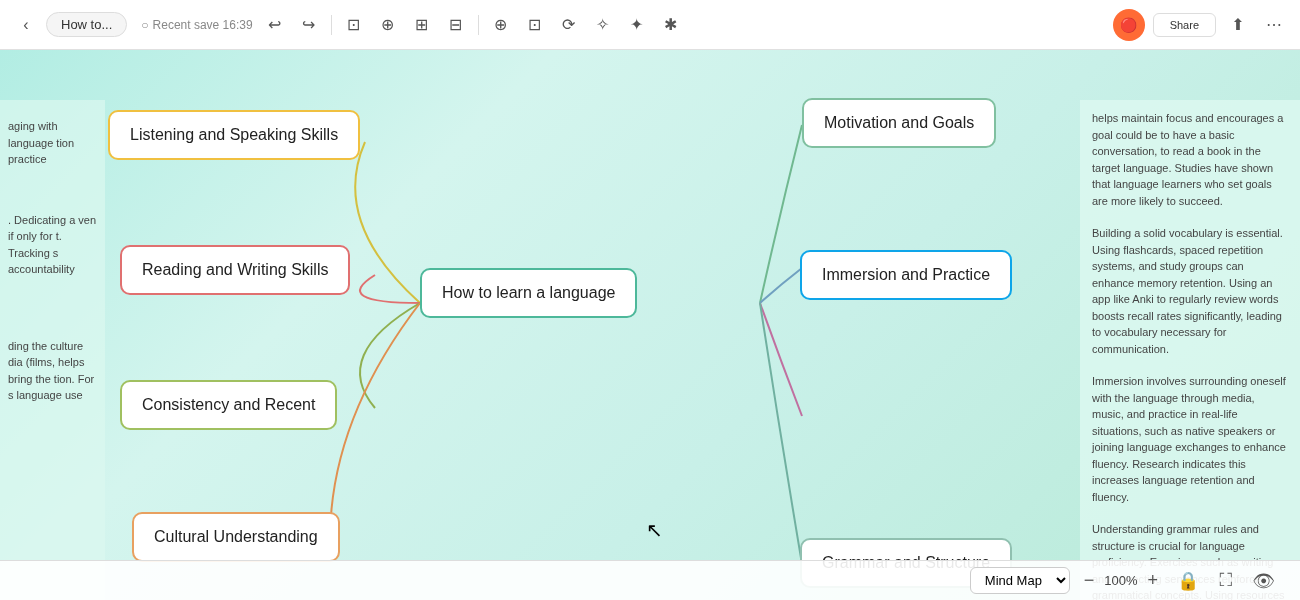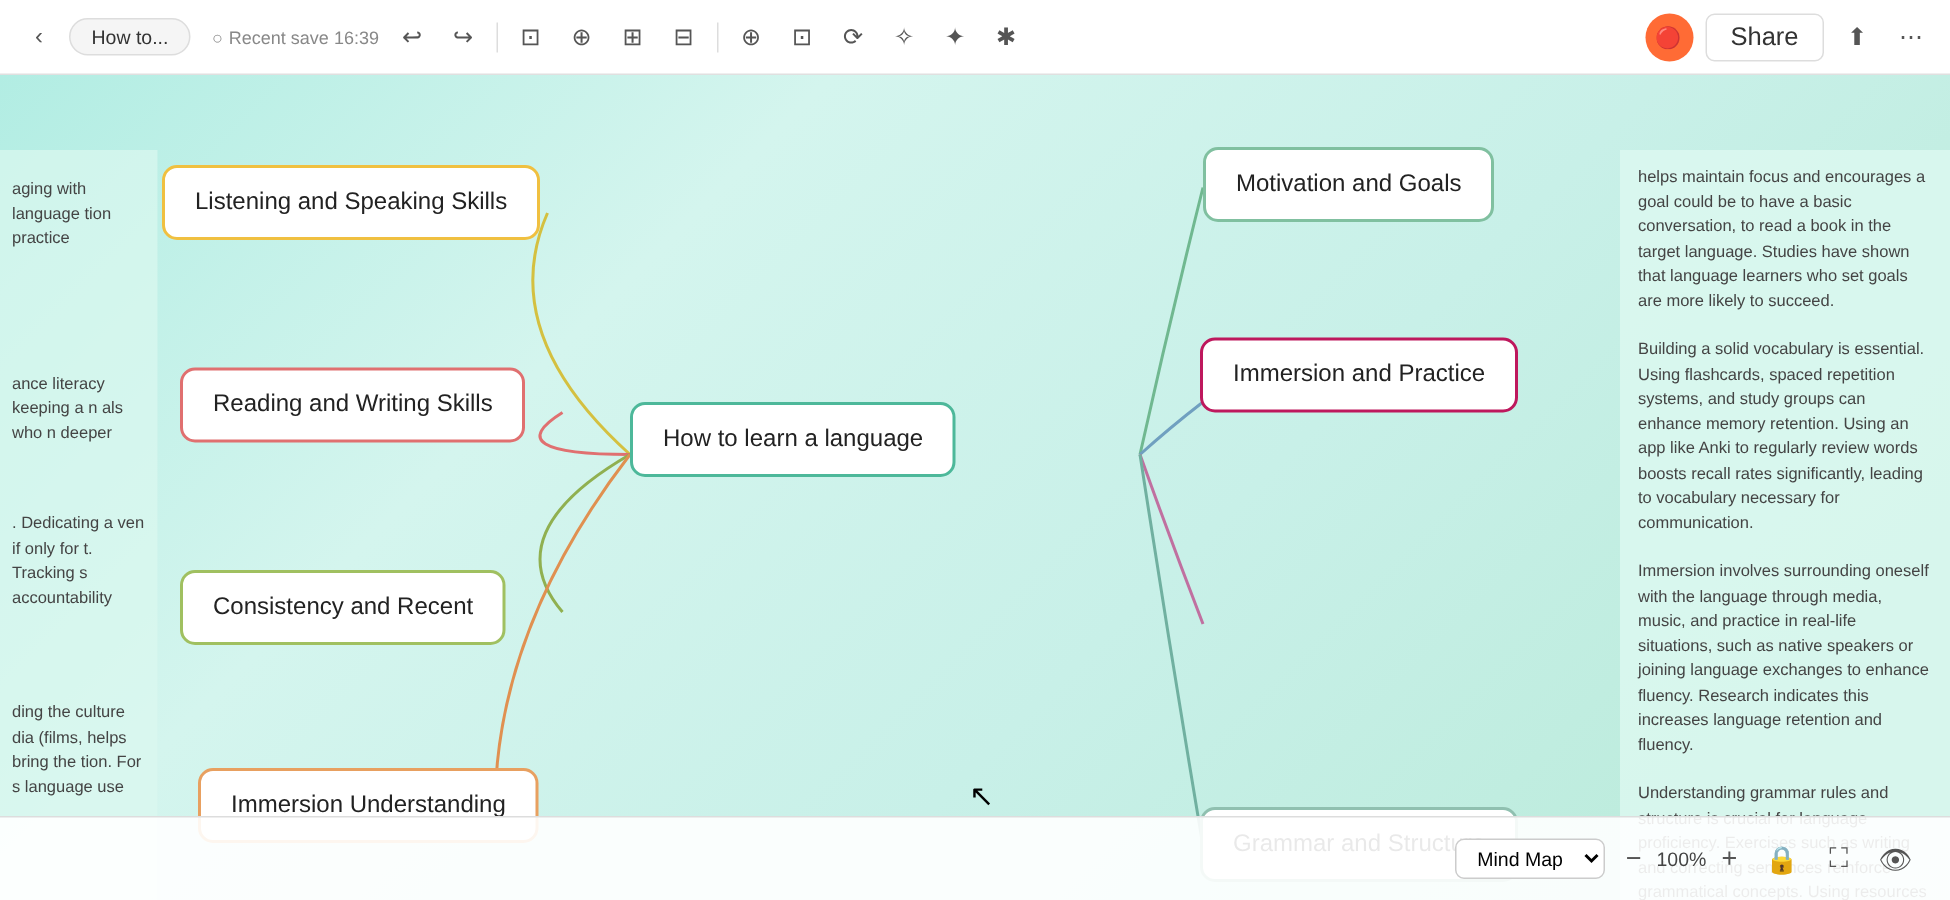--- a/index.html
+++ b/index.html
@@ -85,21 +85,21 @@
       width: 1px;
       height: 20px;
       background: #ddd;
       margin: 0 2px;
     }
     .share-btn {
       background: none;
       border: 1px solid #ddd;
       border-radius: 6px;
       padding: 5px 16px;
-      font-size: 17px;
+      font-size: 11px;
       cursor: pointer;
       color: #333;
     }
     .logo-icon {
       width: 32px;
       height: 32px;
       background: #ff6b35;
       border-radius: 50%;
       display: flex;
       align-items: center;
@@ -176,23 +176,23 @@
       top: 462px;
     }
 
     
     .node-motivation {
       border: 2px solid #80c0a0;
       left: 802px;
       top: 48px;
     }
     .node-immersion {
-      border: 2px solid #be185d;
+      border: 2px solid #0ea5e9;
       left: 800px;
-      top: 175px;
+      top: 200px;
     }
     .node-vocabulary {
       border: 2px solid #d080a0;
       left: 800px;
       top: 340px;
     }
     .node-grammar {
       border: 2px solid #90c0b0;
       left: 800px;
       top: 488px;
@@ -229,21 +229,21 @@
       overflow: hidden;
       z-index: 5;
     }
 
     
     .bottom-bar {
       position: absolute;
       bottom: 0;
       left: 0;
       right: 0;
-      height: 56px;
+      height: 40px;
       background: rgba(255,255,255,0.9);
       border-top: 1px solid #ddd;
       display: flex;
       align-items: center;
       justify-content: flex-end;
       padding: 0 20px;
       gap: 10px;
       z-index: 100;
     }
     .mindmap-select {
@@ -325,25 +325,20 @@
 
 <div class="canvas">
 
   <div class="bg"></div>
 
   <div class="left-panel">
     <div class="note-text" style="margin-top:10px;">aging with
 language
 tion
 practice</div>
-    <div class="note-text" style="margin-top:80px;">ance literacy
-keeping a
-n
-als who
-n deeper</div>
     <div class="note-text" style="margin-top:44px;">. Dedicating a
 ven if only for
 t. Tracking
 s accountability</div>
     <div class="note-text" style="margin-top:60px;">ding the culture
 dia (films,
 helps bring the
 tion. For
 s language use</div>
   </div>
@@ -374,21 +369,21 @@
   <div class="node-branch node-listening">
     <span>Listening and Speaking Skills</span>
   </div>
   <div class="node-branch node-reading">
     <span>Reading and Writing Skills</span>
   </div>
   <div class="node-branch node-consistency">
     <span>Consistency and Recent</span>
   </div>
   <div class="node-branch node-cultural">
-    <span>Immersion Understanding</span>
+    <span>Cultural Understanding</span>
   </div>
 
   <div class="node-branch node-motivation">
     <span>Motivation and Goals</span>
   </div>
   <div class="node-branch node-immersion">
     <span>Immersion and Practice</span>
   </div>
   <div class="node-branch node-grammar">
     <span>Grammar and Structure</span>

